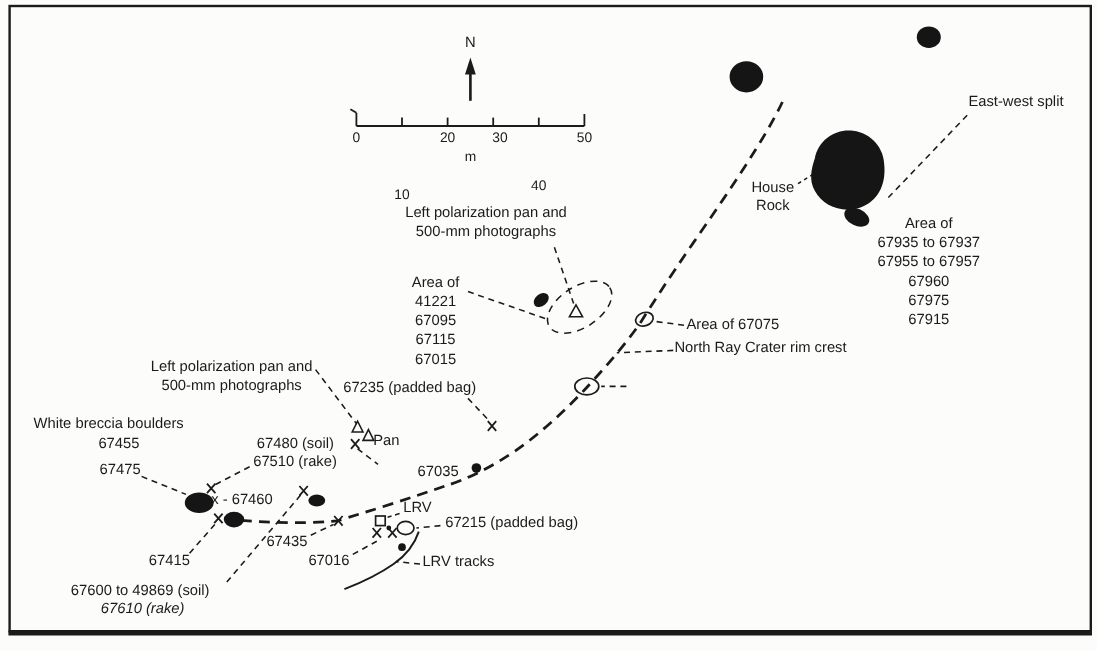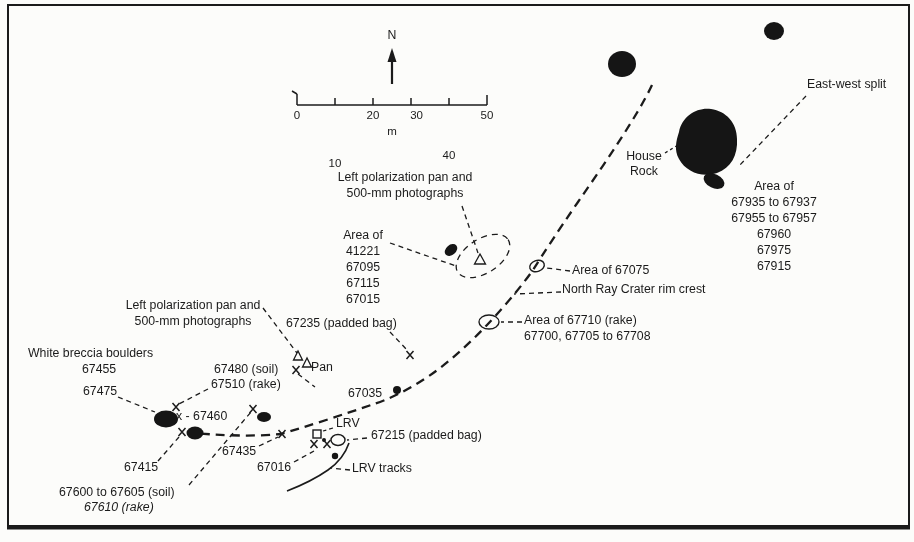--- a/index.html
+++ b/index.html
@@ -179,43 +179,39 @@
     <span class="ln">Area of</span>
     <span class="ln">41221</span>
     <span class="ln">67095</span>
     <span class="ln">67115</span>
     <span class="ln">67015</span>
   </div>
 
   <div class="lbl" style="left:572px;top:263px;">Area of 67075</div>
   <div class="lbl" style="left:562px;top:282px;">North Ray Crater rim crest</div>
 
-  <div class="lbl blk lh16" style="left:524px;top:312px;">
-    <span class="ln">Area of 67710 (rake)</span>
-    <span class="ln">67700, 67705 to 67708</span>
-  </div>
 
   <div class="lbl blk ctr lh16" style="left:110px;top:297px;width:166px;">
     <span class="ln">Left polarization pan and</span>
     <span class="ln">500-mm photographs</span>
   </div>
 
   <div class="lbl" style="left:286px;top:316px;">67235 (padded bag)</div>
   <div class="lbl" style="left:311px;top:360px;">Pan</div>
   <div class="lbl" style="left:316px;top:386px;margin-left:32px;">67035</div>
 
   <div class="lbl" style="left:28px;top:346px;">White breccia boulders</div>
   <div class="lbl" style="left:82px;top:362px;">67455</div>
   <div class="lbl" style="left:83px;top:384px;">67475</div>
   <div class="lbl" style="left:214px;top:362px;">67480 (soil)</div>
   <div class="lbl" style="left:211px;top:377px;">67510 (rake)</div>
   <div class="lbl" style="left:176px;top:409px;">x - 67460</div>
   <div class="lbl" style="left:124px;top:460px;">67415</div>
   <div class="lbl" style="left:222px;top:444px;">67435</div>
-  <div class="lbl" style="left:59px;top:485px;">67600 to 67605 (soil)</div>
+  <div class="lbl" style="left:59px;top:485px;">67600 to 49869 (soil)</div>
   <div class="lbl" style="left:84px;top:500px;font-style:italic;">67610 (rake)</div>
   <div class="lbl" style="left:257px;top:460px;">67016</div>
 
   <div class="lbl" style="left:336px;top:416px;">LRV</div>
   <div class="lbl" style="left:371px;top:428px;">67215 (padded bag)</div>
   <div class="lbl" style="left:352px;top:461px;">LRV tracks</div>
 
 </div>
 
 </body></html>

